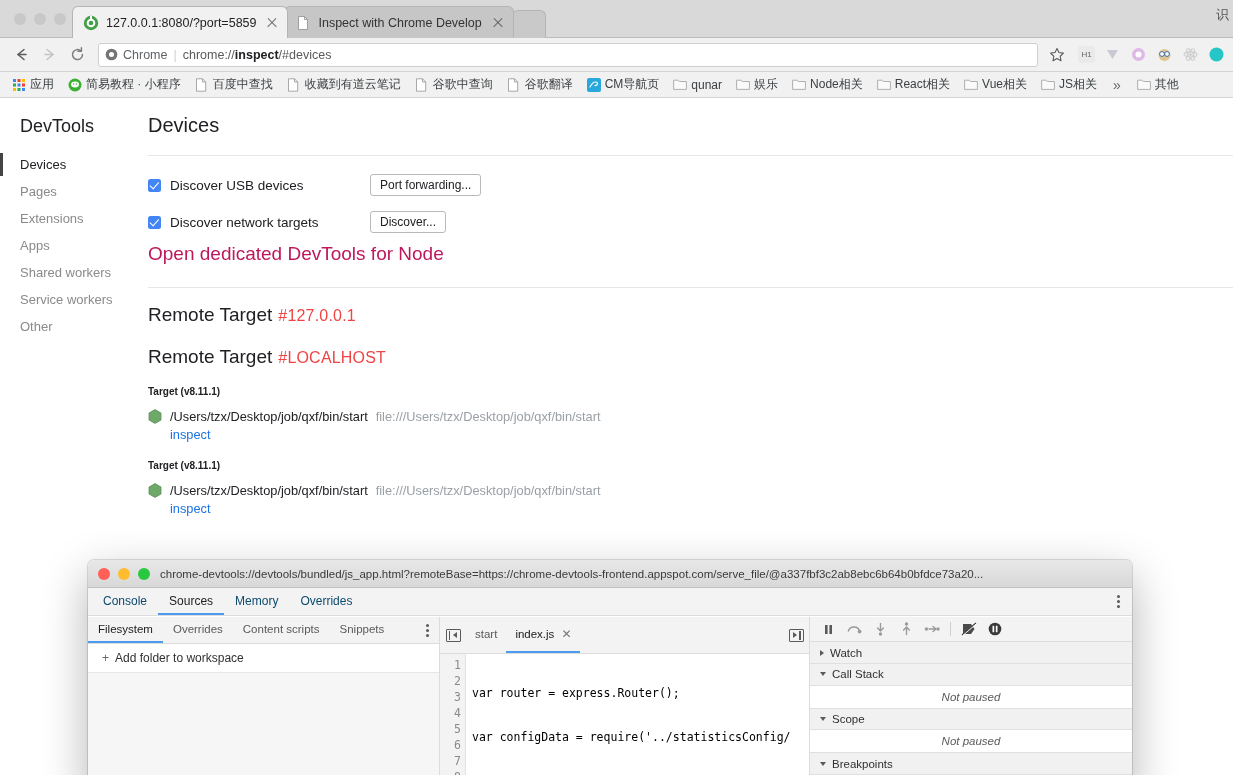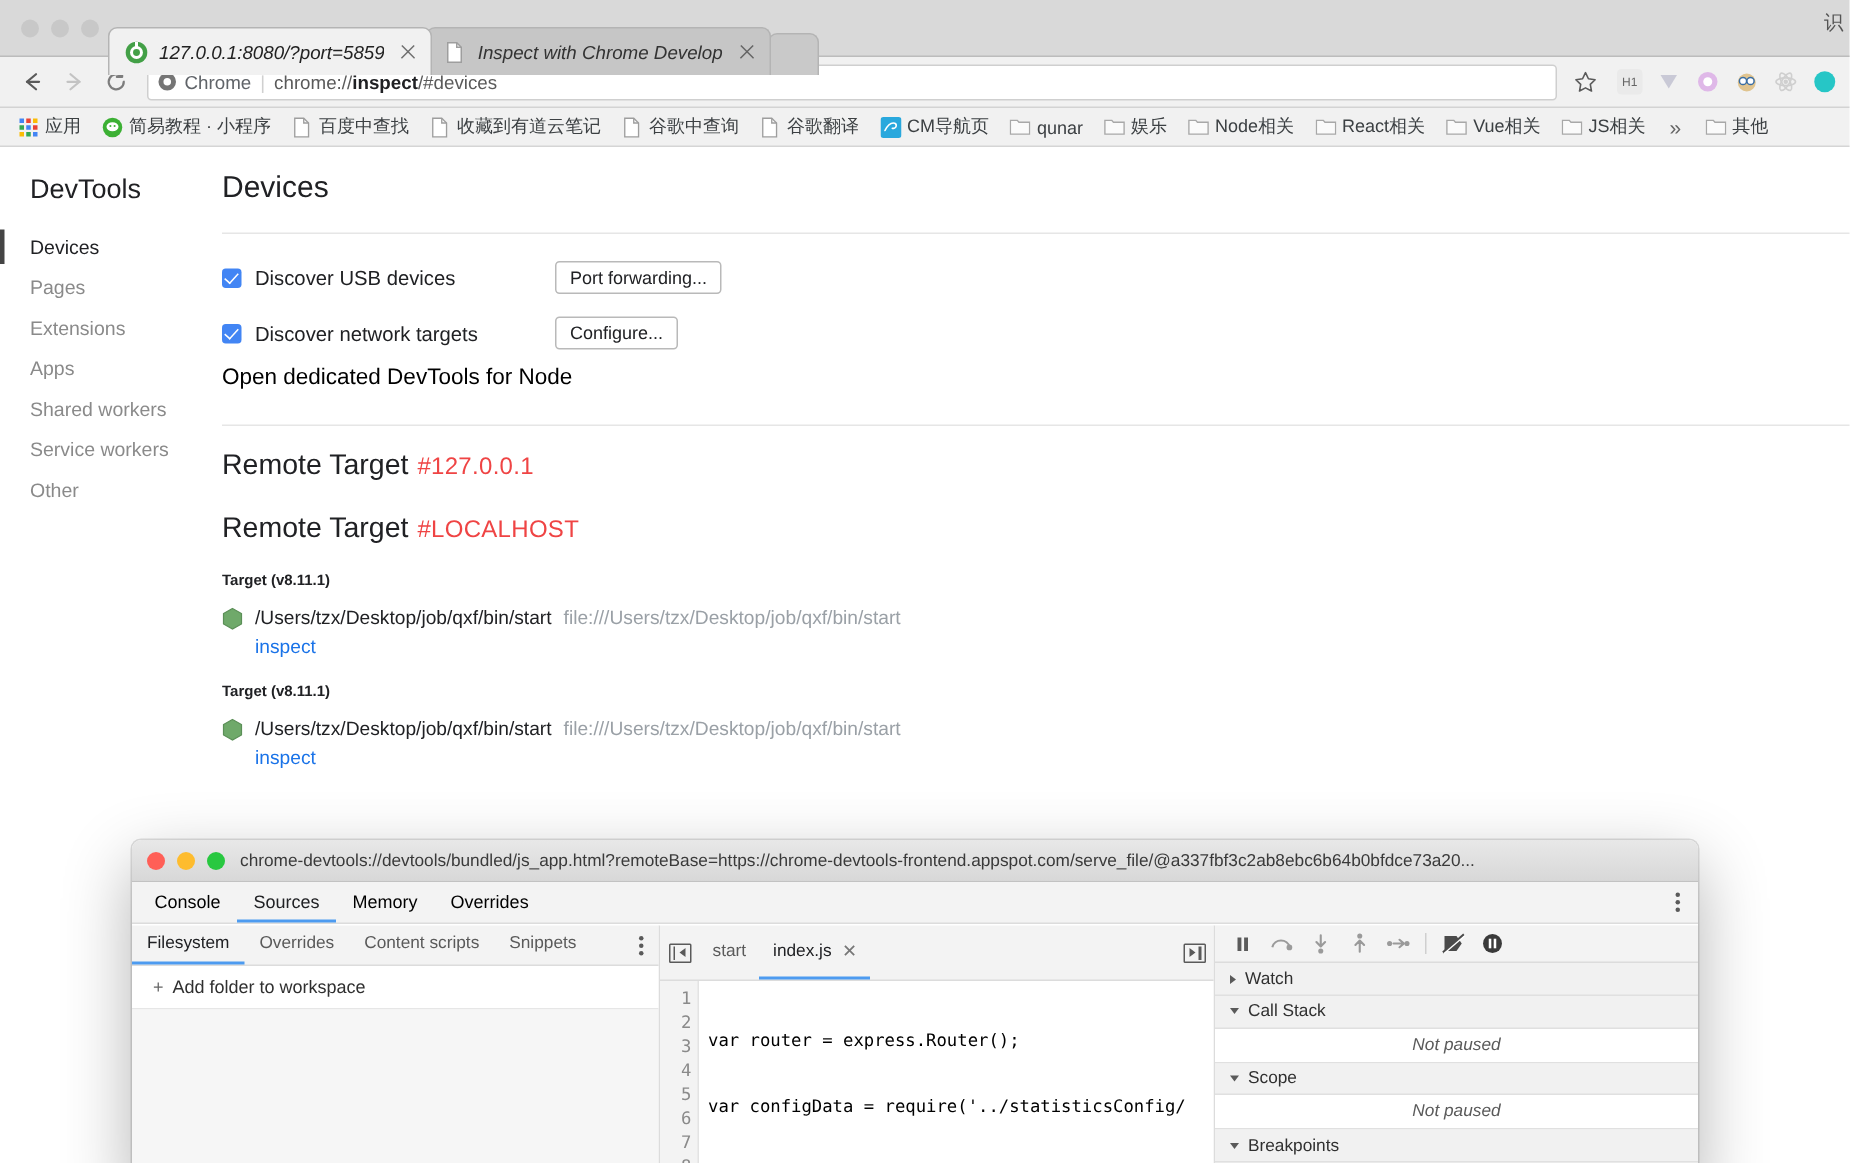--- a/index.html
+++ b/index.html
@@ -13,21 +13,21 @@
   
   .browser { position:absolute; inset:0; background:#fff; }
 
   .tabstrip {
     height:38px; background:#d9d9d9; position:relative;
     border-bottom:1px solid #bcbcbc;
   }
   .traffic { position:absolute; left:14px; top:13px; display:flex; gap:8px; }
   .traffic i { width:12px; height:12px; border-radius:50%; background:#c8c8c8; display:block; }
 
-  .tabs { position:absolute; left:72px; top:18px; display:flex; align-items:flex-end; height:32px;font-style:italic;}
+  .tabs { position:absolute; left:72px; top:6px; display:flex; align-items:flex-end; height:32px;}
   .tab {
     position:relative; height:32px; display:flex; align-items:center;
     padding:0 8px 0 10px; font-size:12.5px; color:#333;
     background:#c6c6c6; border:1px solid #b4b4b4; border-bottom:none;
     border-radius:6px 6px 0 0; margin-right:-4px;
     max-width:230px;
   }
   .tab.active { background:#f1f1f1; z-index:3; color:#222; }
   .tab .favicon { width:16px; height:16px; margin-right:7px; flex:0 0 16px; }
   .tab .title {
@@ -100,21 +100,21 @@
   }
   .cbx:after{
     content:""; position:absolute; left:3.5px; top:1.3px; width:4px; height:7.5px;
     border:solid #fff; border-width:0 1.8px 1.8px 0; transform:rotate(42deg);
   }
   .disc-label { font-size:13.5px; color:#202124; width:200px; }
   .btn {
     font-size:12px; color:#202124; background:#fff; border:1px solid #b9b9b9;
     border-radius:3px; padding:3px 9px; font-family:"Liberation Sans",sans-serif;
   }
-  .link { color:#000000; font-size:15px; text-decoration:none; }
+  .link { color:#be185d; font-size:19px; text-decoration:none; }
   .rt-head { font-size:19px; color:#202124; font-weight:400; margin:16px 0 0 0;}
   .rt-head small { font-size:16px; color:#ef4444; margin-left:6px; letter-spacing:.2px;}
   .tgt-head { font-size:10px; font-weight:bold; color:#202124; margin:18px 0 10px 0; }
   .tgt-row { display:flex; align-items:flex-start; gap:8px; }
   .node-hex { width:14px; height:15px; flex:0 0 14px; margin-top:2px; }
   .tgt-path { font-size:12.8px; color:#202124; }
   .tgt-url { font-size:12.8px; color:#9aa0a6; margin-left:8px;margin-top:44px; }
   .tgt-inspect { font-size:12.8px; color:#1a73e8; margin-top:2px; }
 
   
@@ -133,21 +133,21 @@
   .dt-traffic i { width:12px; height:12px; border-radius:50%; display:block; }
   .dt-url {
     font-size:11.5px; color:#3a3a3a; white-space:nowrap; overflow:hidden;
     text-overflow:ellipsis; flex:1; padding-right:20px;
   }
   .dt-tabs {
     height:28px; background:#f3f3f3; border-bottom:1px solid #dcdcdc;
     display:flex; align-items:stretch; padding-left:4px;
   }
   .dt-tab {
-    display:flex; align-items:center; padding:0 11px; font-size:12px; color:#000000;
+    display:flex; align-items:center; padding:0 11px; font-size:12px; color:#0c4a6e;
     border-bottom:2px solid transparent;
   }
   .dt-tab.active { color:#202124; border-bottom-color:#4d9bf0; }
   .dt-kebab { margin-left:auto; display:flex; align-items:center; padding:0 12px; }
   .kebab-dots i { display:block; width:3px; height:3px; background:#5a5a5a; border-radius:50%; margin:2px 0;}
 
   .dt-body { position:absolute; left:0; right:0; top:57px; bottom:0; display:flex; }
   .nav-pane { width:352px; border-right:1px solid #dcdcdc; background:#fff; display:flex; flex-direction:column;}
   .nav-tabs {
     height:27px; background:#f3f3f3; border-bottom:1px solid #dcdcdc; display:flex; align-items:stretch;
@@ -488,21 +488,21 @@
 
       <div class="disc-row">
         <span class="cbx"></span>
         <span class="disc-label">Discover USB devices</span>
         <button class="btn">Port forwarding...</button>
       </div>
 
       <div class="disc-row">
         <span class="cbx"></span>
         <span class="disc-label">Discover network targets</span>
-        <button class="btn">Configure...</button>
+        <button class="btn">Discover...</button>
       </div>
 
       <a class="link" href="#">Open dedicated DevTools for Node</a>
 
       <div class="divline" style="margin-top:22px;"></div>
 
       <div class="rt-head">
         <span>Remote Target</span><small>#127.0.0.1</small>
       </div>
       <div class="rt-head" style="margin-top:20px;">

